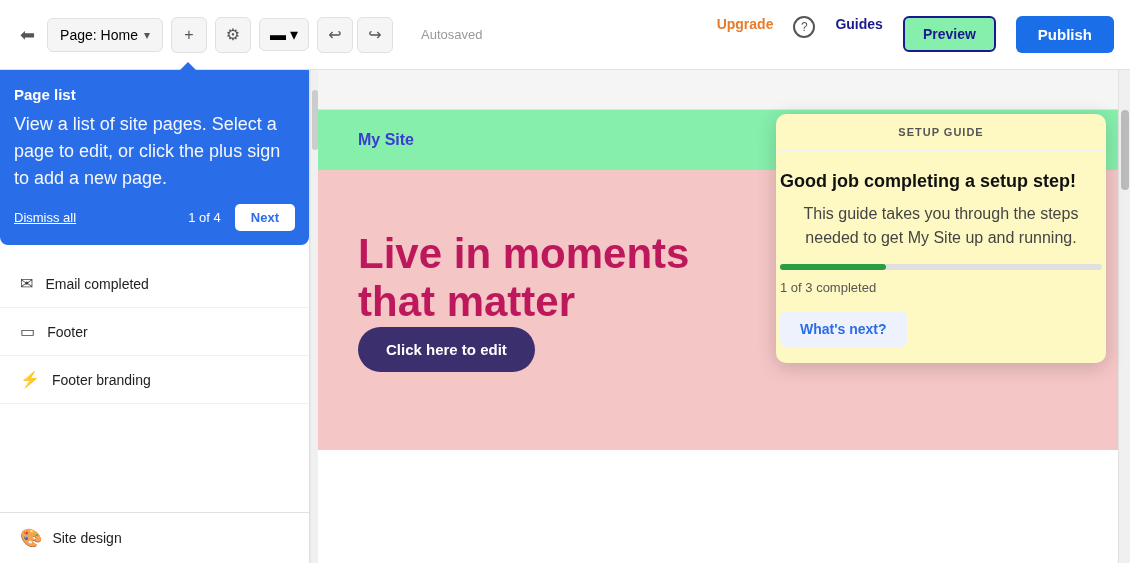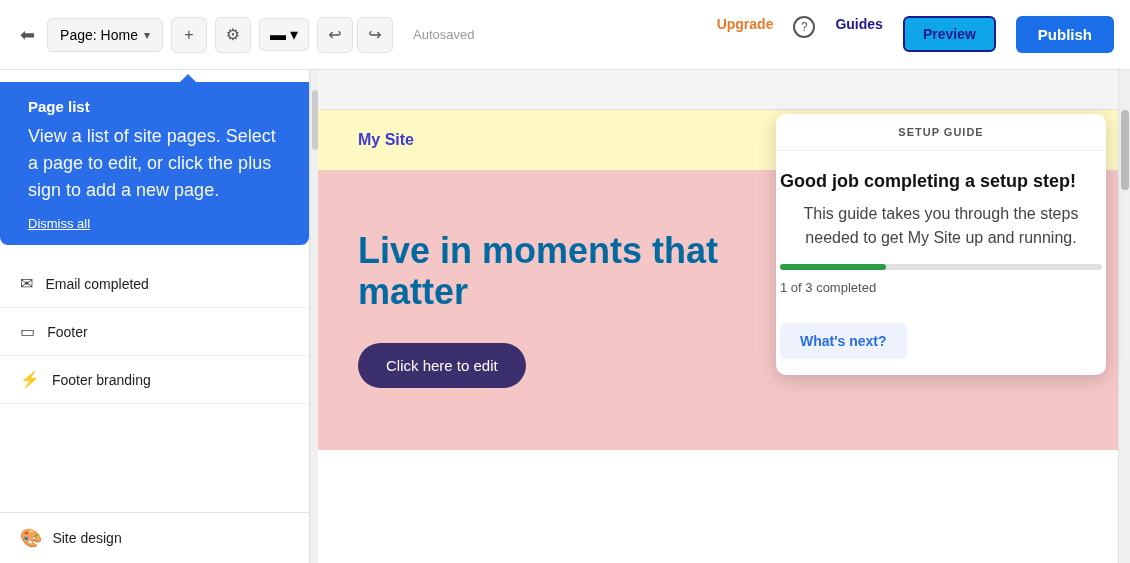--- a/index.html
+++ b/index.html
@@ -25,44 +25,44 @@
       width: 36px; height: 36px; border-radius: 6px; border: 1px solid #e0e0e0;
       background: #f5f5f5; display: flex; align-items: center; justify-content: center;
       cursor: pointer; font-size: 16px; color: #555;
     }
     .device-btn {
       display: flex; align-items: center; gap: 4px;
       background: #f5f5f5; border: 1px solid #e0e0e0; border-radius: 6px;
       padding: 6px 10px; cursor: pointer; font-size: 16px;
     }
     .undo-redo { display: flex; gap: 4px; }
-    .autosaved { color: #999; font-size: 13px; margin-left: 12px; }
+    .autosaved { color: #999; font-size: 13px; margin-left: 20px; }
 
     .upgrade-btn { color: #e87b2a; font-weight: 600; font-size: 14px; cursor: pointer; }
     .help-icon { width: 22px; height: 22px; border-radius: 50%; border: 2px solid #555; display: flex; align-items: center; justify-content: center; font-size: 12px; color: #555; cursor: pointer; }
     .guides-btn { color: #1a1a8c; font-weight: 600; font-size: 14px; cursor: pointer; }
     .preview-btn {
-      background: #0ea5e9; border: 2px solid #1a1a8c; color: #1a1a8c;
+      background: #86efac; border: 2px solid #1a1a8c; color: #1a1a8c;
       border-radius: 6px; padding: 8px 18px; font-weight: 600; font-size: 14px; cursor: pointer;
     }
     .publish-btn {
       background: #1a6fe8; color: #fff; border: none;
       border-radius: 6px; padding: 10px 22px; font-weight: 700; font-size: 15px; cursor: pointer;
     }
 
     
     .main-area { display: flex; height: calc(563px - 70px); }
 
     
     .left-panel { width: 310px; background: #fff; border-right: 1px solid #e0e0e0; display: flex; flex-direction: column; position: relative; flex-shrink: 0; }
 
     
     .tooltip-popup {
-      position: absolute; top: 12px; left: 0; right: 0;
-      background: #2a6de8; color: #fff; padding: 16px 28px 14px;
+      position: absolute; top: 0; left: 0; right: 0;
+      background: #2a6de8; color: #fff; padding: 16px 14px 14px;
       border-radius: 0 0 8px 8px; z-index: 200;
     }
     .tooltip-popup h3 { font-size: 15px; font-weight: 700; margin-bottom: 8px; }
     .tooltip-popup p { font-size: 18px; line-height: 1.5; opacity: 0.95; }
     .tooltip-footer { display: flex; align-items: center; justify-content: space-between; margin-top: 12px; }
     .dismiss-all { color: #fff; font-size: 13px; text-decoration: underline; cursor: pointer; }
     .step-count { color: #fff; font-size: 13px; margin-right: 8px; }
     .next-btn {
       background: #fff; color: #2a6de8; border: none;
       border-radius: 5px; padding: 6px 16px; font-weight: 700; font-size: 13px; cursor: pointer;
@@ -95,51 +95,51 @@
     .scroll-thumb { width: 6px; height: 60px; background: #ccc; border-radius: 3px; position: absolute; top: 20px; left: 1px; }
 
     
     .canvas-area { flex: 1; background: #e8e8e8; position: relative; overflow: hidden; }
     .canvas-frame { background: #fff; margin: 0 auto; position: relative; overflow: hidden; height: 100%; }
 
     
     .canvas-topbar { background: #f5f5f5; height: 40px; border-bottom: 1px solid #e0e0e0; display: flex; align-items: center; padding: 0 16px; font-size: 12px; color: #888; }
 
     
-    .site-header { display: flex; align-items: center; justify-content: space-between; padding: 0 40px; height: 60px; background: #fef9c3; }
+    .site-header { display: flex; align-items: center; justify-content: space-between; padding: 0 40px; height: 60px; background: #86efac; }
     .site-name { color: #3b3bd4; font-size: 16px; font-weight: 600; }
     .cart-icon { font-size: 22px; color: #222; }
 
     .hero-section { background: #f5c6c6; padding: 60px 40px 40px; min-height: 280px; }
-    .hero-title { font-size: 36px; font-weight: 900; color: #0369a1; line-height: 1.15; max-width: 380px; }
+    .hero-title { font-size: 42px; font-weight: 900; color: #be185d; line-height: 1.15; max-width: 380px; }
     .hero-cta {
       background: #3b2f6e; color: #fff; border: none; border-radius: 30px;
-      padding: 14px 28px; font-size: 15px; font-weight: 400; cursor: pointer; margin-top: 30px; display: inline-block;
+      padding: 14px 28px; font-size: 15px; font-weight: 700; cursor: pointer; display: inline-block;
     }
 
     
     .right-scroll { width: 12px; background: #f0f0f0; border-left: 1px solid #e0e0e0; position: relative; }
     .right-scroll-thumb { width: 8px; height: 80px; background: #bbb; border-radius: 4px; position: absolute; top: 40px; left: 2px; }
 
     
     .setup-guide {
       position: absolute; top: 44px; right: 24px;
-      background: #ffffff; border-radius: 10px; box-shadow: 0 4px 20px rgba(0,0,0,0.18);
+      background: #fef9c3; border-radius: 10px; box-shadow: 0 4px 20px rgba(0,0,0,0.18);
       width: 330px; z-index: 300; overflow: hidden;
     }
     .setup-guide-header {
       text-align: center; padding: 12px 16px; font-size: 11px; font-weight: 600;
       color: #555; letter-spacing: 1px; text-transform: uppercase; border-bottom: 1px solid #f0f0f0;
     }
     .setup-guide-body { padding: 20px 4px 16px; }
     .setup-guide-title { font-size: 18px; font-weight: 800; color: #111; margin-bottom: 10px; }
     .setup-guide-desc { font-size: 16px; color: #444; line-height: 1.5; margin-bottom: 14px; text-align: center; }
     .progress-bar-wrap { background: #e0e0e0; border-radius: 4px; height: 6px; margin-bottom: 10px; }
     .progress-bar-fill { background: #2a9d44; height: 6px; border-radius: 4px; }
-    .progress-text { font-size: 13px; color: #555; margin-bottom: 28px; }
+    .progress-text { font-size: 13px; color: #555; margin-bottom: 16px; }
     .whats-next-btn {
       background: #eef2fc; color: #2a6de8; border: none;
       border-radius: 6px; padding: 10px 20px; font-weight: 700; font-size: 14px; cursor: pointer;
     }
   </style>
 </head>
 <body>
 
 <div class="toolbar">
   <div class="toolbar-left">
@@ -182,20 +182,24 @@
 <div class="main-area">
 
   <div class="left-panel">
 
     <div class="tooltip-popup">
       <div class="tooltip-arrow"></div>
       <h3>Page list</h3>
       <p>View a list of site pages. Select a page to edit, or click the plus sign to add a new page.</p>
       <div class="tooltip-footer">
         <span class="dismiss-all">Dismiss all</span>
+        <div style="display:flex;align-items:center;gap:6px;">
+          <span class="step-count">1 of 4</span>
+          <button class="next-btn">Next</button>
+        </div>
       </div>
     </div>
 
     <div class="panel-list">
       <div class="list-item">
         <span class="list-icon">✉</span>
         <span>Email completed</span>
       </div>
       <div class="list-item">
         <span class="list-icon">▭</span>

